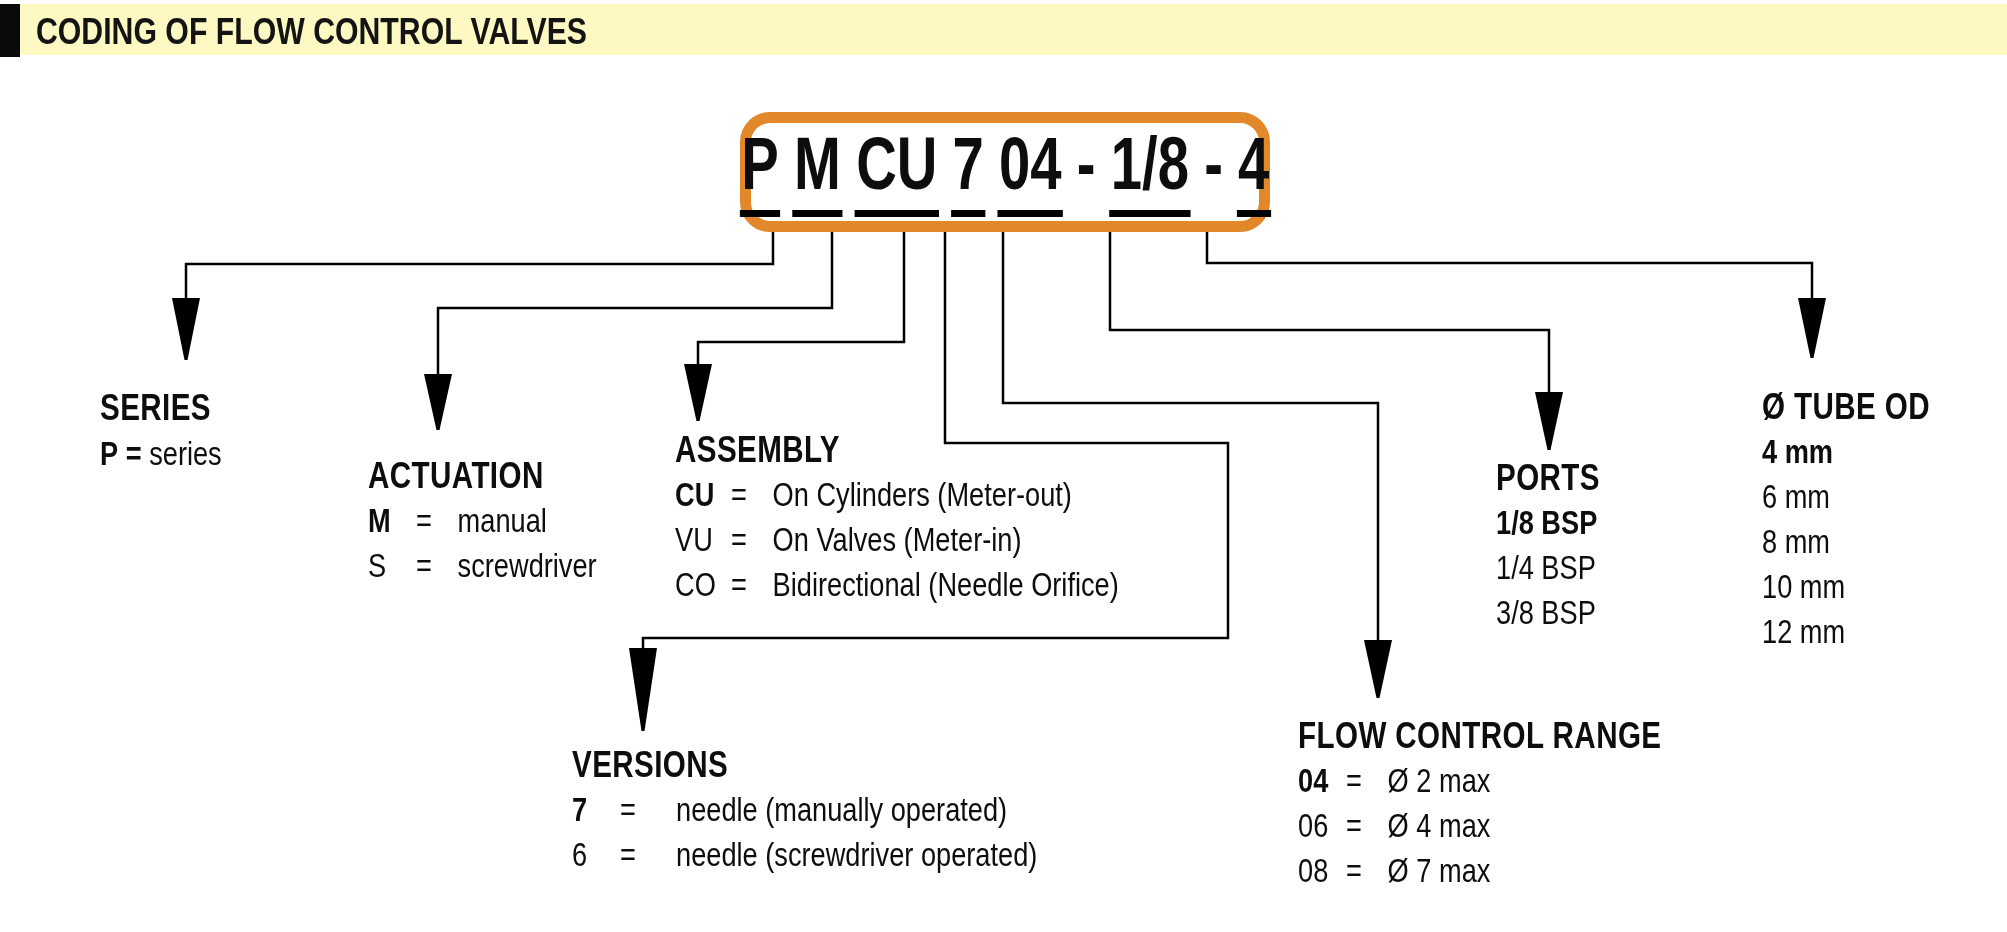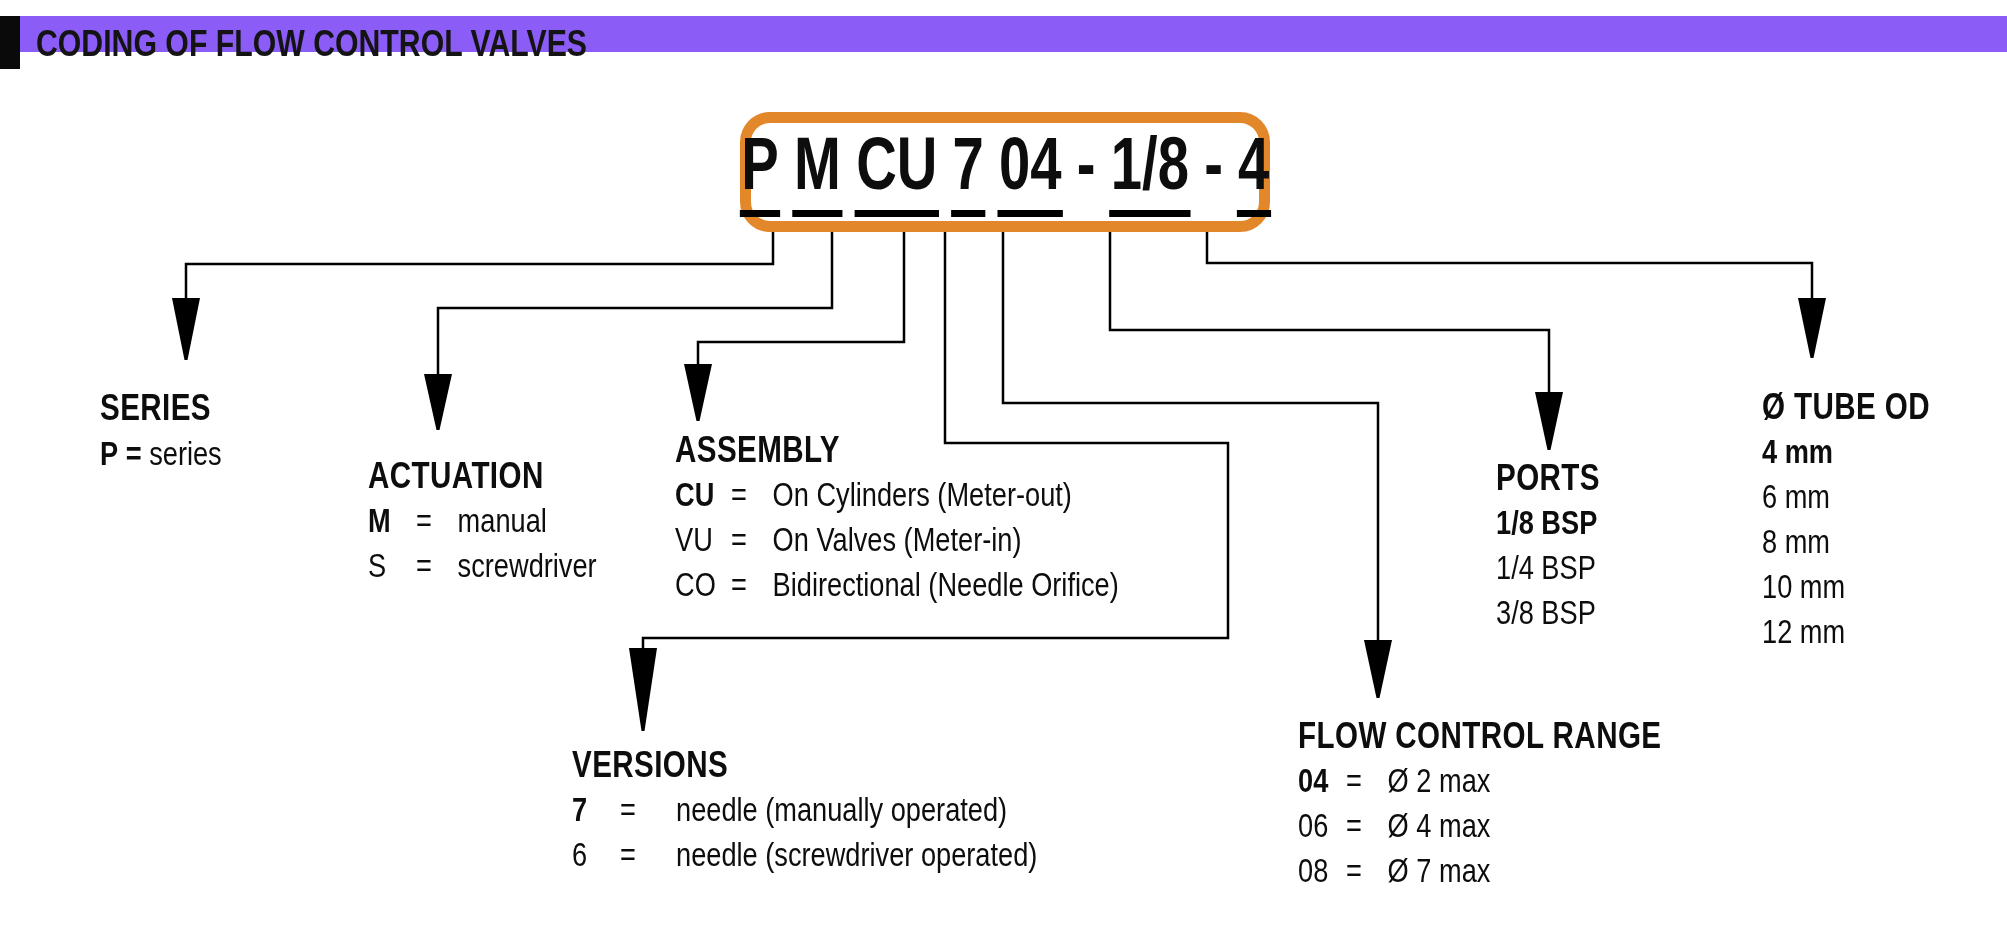--- a/index.html
+++ b/index.html
@@ -1,21 +1,21 @@
 <!DOCTYPE html>
 <html><head>
 <meta charset="utf-8">
 <style>
   html,body{margin:0;padding:0;background:#fff;}
   #canvas{
     position:relative;width:2007px;height:932px;background:#ffffff;
     font-family:"Liberation Sans", sans-serif;color:#0d0d0d;overflow:hidden;
   }
   
-  .titlebar{position:absolute;left:0;top:16px;width:2007px;height:36px;background:#8b5cf6;}
+  .titlebar{position:absolute;left:0;top:4px;width:2007px;height:51px;background:#fef9c3;}
   .title-square{position:absolute;left:0;top:0;width:20px;height:53px;background:#0a0a0a;}
   .page-title{
     position:absolute;left:36px;top:0;height:53px;line-height:55px;
     font-size:36px;font-weight:700;letter-spacing:0px;color:#141414;
     transform:scaleX(0.84);transform-origin:left center;white-space:nowrap;
   }
   
   svg.connectors{position:absolute;left:0;top:0;}
   svg.connectors path{fill:none;stroke:#000;stroke-width:2.5;}
   svg.connectors polygon{fill:#000;stroke:none;}

